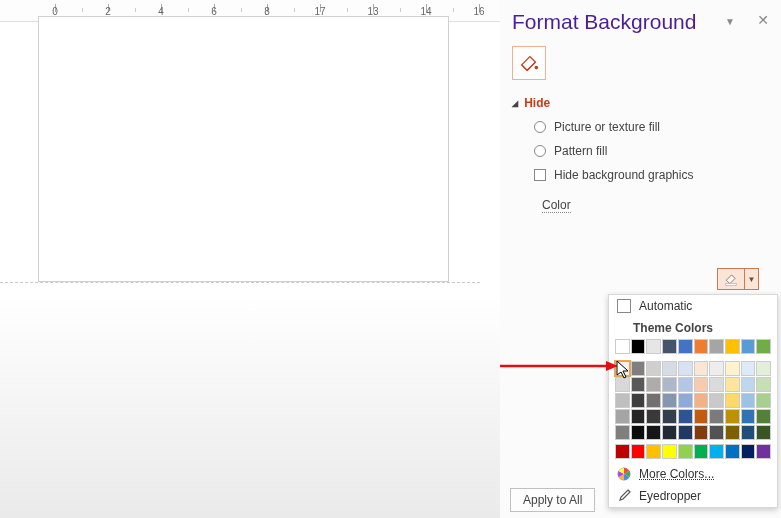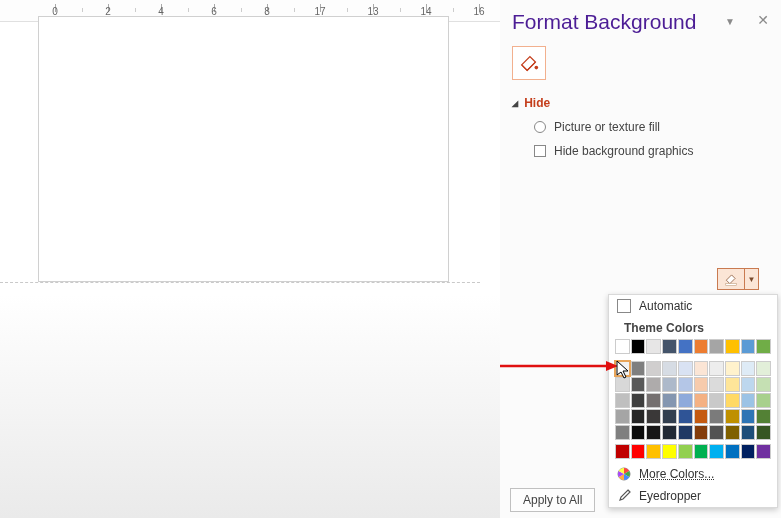--- a/index.html
+++ b/index.html
@@ -71,21 +71,21 @@
 }
 
 
 .picker {
   position: absolute; left: 608px; top: 294px; width: 170px;
   background: #fff; border: 1px solid #d9d9d9; box-shadow: 0 2px 6px rgba(0,0,0,.2);
   font-size: 12px; color: #333; z-index: 5;
 }
 .picker-row { display:flex; align-items:center; padding: 4px 8px; gap:8px;text-align:right; }
 .auto-sw { width:14px; height:14px; border:1px solid #888; background:#fff; }
-.picker-lbl { padding: 4px 15px; font-weight: bold; color:#444; }
+.picker-lbl { padding: 4px 24px; font-weight: bold; color:#444; }
 
 .sw-grid { padding: 0 6px 4px 6px; display:flex; flex-direction:column; gap:1px; }
 .sw-row { display:flex; gap:1px; }
 .sw { width: 15px; height: 15px; border:1px solid #ccc; }
 .sw-gap { height: 5px; }
 .sw.sel { outline: 2px solid #e8a55a; outline-offset: -1px; }
 
 .avatar { position:absolute; right:10px; bottom:10px; width:32px; height:32px; border-radius:50%; background:#dde6ef; display:flex; align-items:center; justify-content:center; overflow:hidden; }
 .avatar svg { width:28px; height:28px; }
 
@@ -147,25 +147,32 @@
 
   <div class="sect-hdr">
     <span class="caret">◢</span>
     <span>Hide</span>
   </div>
 
   <div class="radio-row">
     <span class="radio"></span>
     <span>Picture or texture fill</span>
   </div>
+  <div class="radio-row">
+    <span class="radio"></span>
+    <span>Pattern fill</span>
+  </div>
   <div class="check-row">
     <span class="check"></span>
     <span>Hide background graphics</span>
   </div>
 
+  <div class="field-row">
+    <span class="u">Color</span>
+  </div>
 
   <div class="color-btn-outer">
     <div class="color-btn">
       <svg viewBox="0 0 24 24">
         <path d="M4 14 L13 5 L19 11 L10 20 Z" fill="#fff" stroke="#8a5a3c" stroke-width="1.4"></path>
         <rect x="3" y="20" width="18" height="3" fill="#FFFFFF" stroke="#c0a080"></rect>
       </svg>
     </div>
     <div class="color-btn-drop">▼</div>
   </div>

